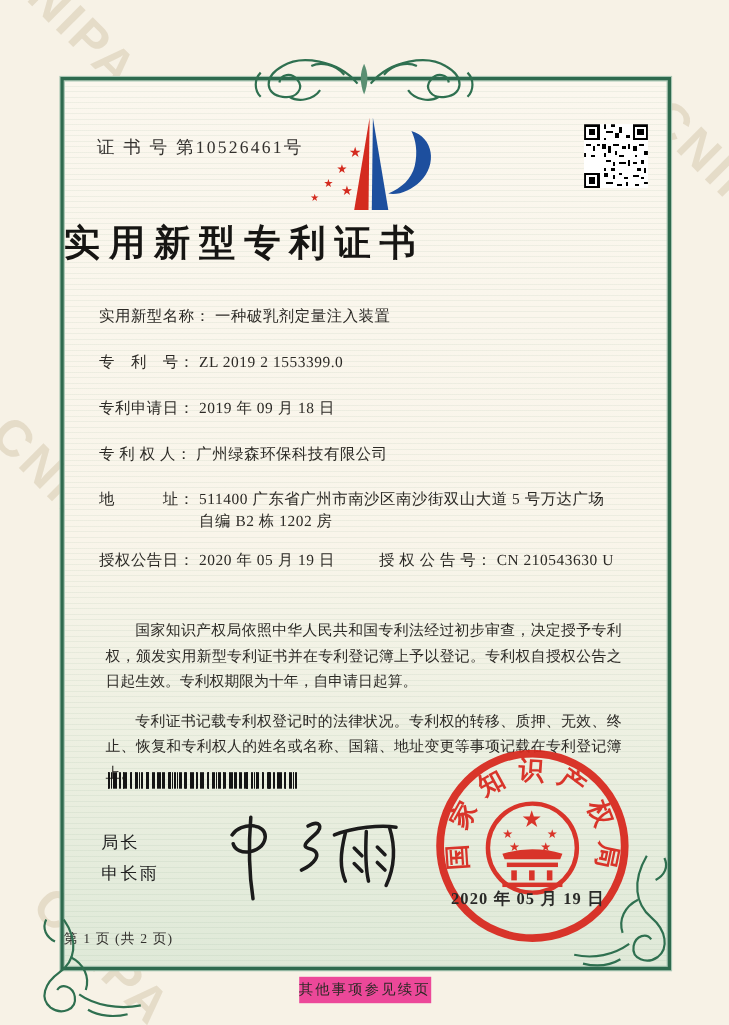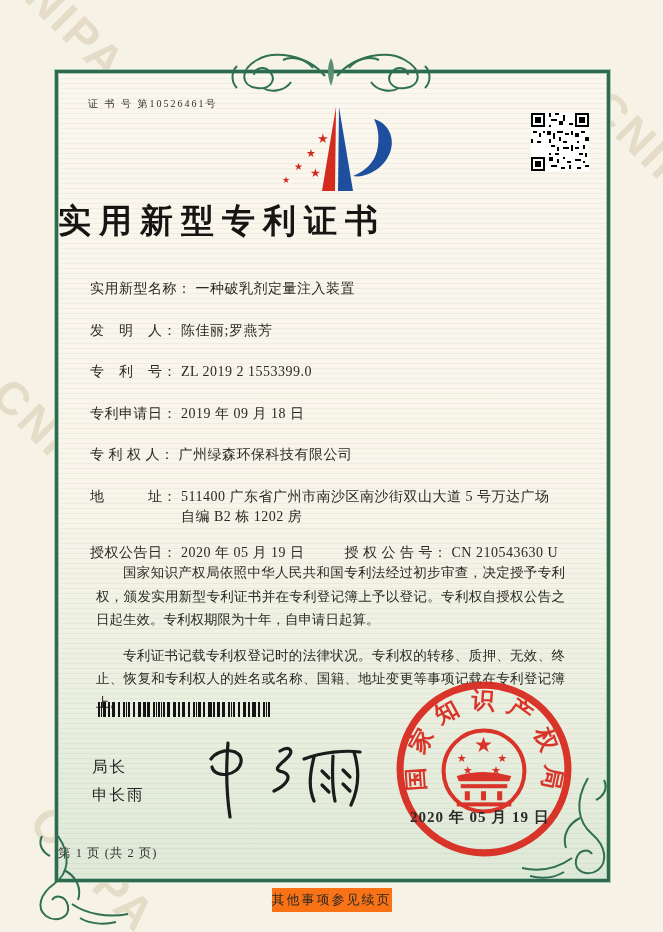--- a/index.html
+++ b/index.html
@@ -34,22 +34,22 @@
   }
 
   
   .ornament{position:absolute;z-index:3;pointer-events:none;}
   #orn-top{left:225px;top:50px;width:212px;height:46px;}
   #orn-bl{left:28px;top:830px;width:104px;height:98px;}
   #orn-br{left:514px;top:772px;width:100px;height:112px;}
 
   
   .cert-no{
-    position:absolute;left:30px;top:24px;
-    font-size:10px;letter-spacing:2px;color:#33312e;
+    position:absolute;left:30px;top:51px;
+    font-size:16px;letter-spacing:2px;color:#33312e;
   }
   .logo{position:absolute;left:212px;top:28px;width:135px;height:96px;}
   .qr{position:absolute;right:18px;top:40px;width:58px;height:58px;background:#fff;}
   .title{
     position:absolute;left:0;right:0;top:126px;
     text-align:left;font-size:33px;font-weight:bold;
     letter-spacing:8px;color:#161513;
   }
 
   
@@ -78,21 +78,21 @@
   .signature{position:absolute;left:140px;top:662px;width:180px;height:95px;}
   .seal{position:absolute;left:334px;top:604px;width:184px;height:184px;opacity:0.93;}
   .seal-date{
     position:absolute;left:352px;top:735px;
     font-size:15px;font-weight:bold;color:#2a2a28;letter-spacing:1px;white-space:nowrap;
   }
   .page-no{position:absolute;left:0;right:0;bottom:17px;text-align:left;font-size:12.5px;color:#33312e;letter-spacing:1px;}
 
   .footer-note-wrap{position:absolute;left:0;right:0;top:888px;text-align:center;z-index:2;}
   .footer-note{
-    display:inline-block;background:#f97316;padding:3px 0;
+    display:inline-block;background:#ec4899;padding:3px 0;
     font-size:13px;color:#2b2925;letter-spacing:2px;
   }
 </style>
 </head>
 <body>
 
 <div id="page">
 
   <span class="wm" style="left:-14px;top:-10px;">CNIPA</span>
   <span class="wm" style="left:576px;top:126px;">CNIPA</span>
@@ -129,24 +129,20 @@
         <rect x="2" y="24" width="3" height="3" fill="#000"></rect>
       <path fill="#000" d="M9 0h1v2h-1z M12 0h2v1h-2z M16 1h1v3h-1z M10 3h3v1h-3z M14 4h2v2h-2z M9 6h1v1h-1z M19 5h2v1h-2z M1 9h2v1h-2z M4 10h1v2h-1z M0 13h1v2h-1z M6 9h1v1h-1z M3 14h2v1h-2z M8 9h2v2h-2z M11 10h1v3h-1z M13 9h3v1h-3z M17 10h2v1h-2z M20 9h1v2h-1z M9 13h1v2h-1z M14 12h1v2h-1z M16 14h2v1h-2z M22 10h2v2h-2z M25 9h2v1h-2z M27 12h2v2h-2z M23 14h1v1h-1z M10 16h2v1h-2z M13 17h1v2h-1z M16 17h3v1h-3z M20 16h1v3h-1z M9 20h1v1h-1z M12 20h2v1h-2z M22 17h2v1h-2z M26 16h1v2h-1z M24 20h2v1h-2z M27 20h1v2h-1z M9 22h2v2h-2z M13 23h1v2h-1z M16 22h1v1h-1z M18 24h2v1h-2z M22 23h3v1h-3z M26 24h1v1h-1z M10 26h3v1h-3z M15 27h2v1h-2z M19 26h1v2h-1z M23 27h2v1h-2z M27 26h2v1h-2z"></path>
     </svg>
 
     <div class="title">实用新型专利证书</div>
 
     <div class="fields">
       <div class="field-row">
         <span class="field-label">实用新型名称：</span>
         <span class="field-value">一种破乳剂定量注入装置</span>
-      </div>
-      <div class="field-row">
-        <span class="field-label">发　明　人：</span>
-        <span class="field-value">陈佳丽;罗燕芳</span>
       </div>
       <div class="field-row">
         <span class="field-label">专　利　号：</span>
         <span class="field-value">ZL 2019 2 1553399.0</span>
       </div>
       <div class="field-row">
         <span class="field-label">专利申请日：</span>
         <span class="field-value">2019 年 09 月 18 日</span>
       </div>
       <div class="field-row">

